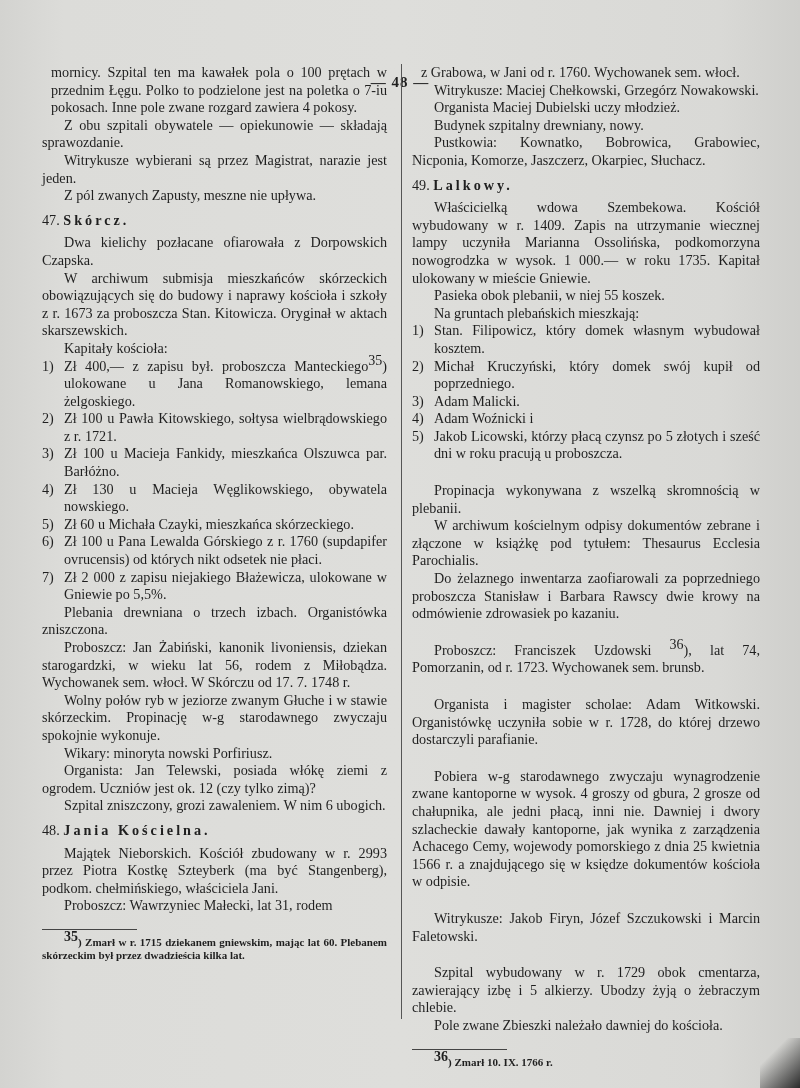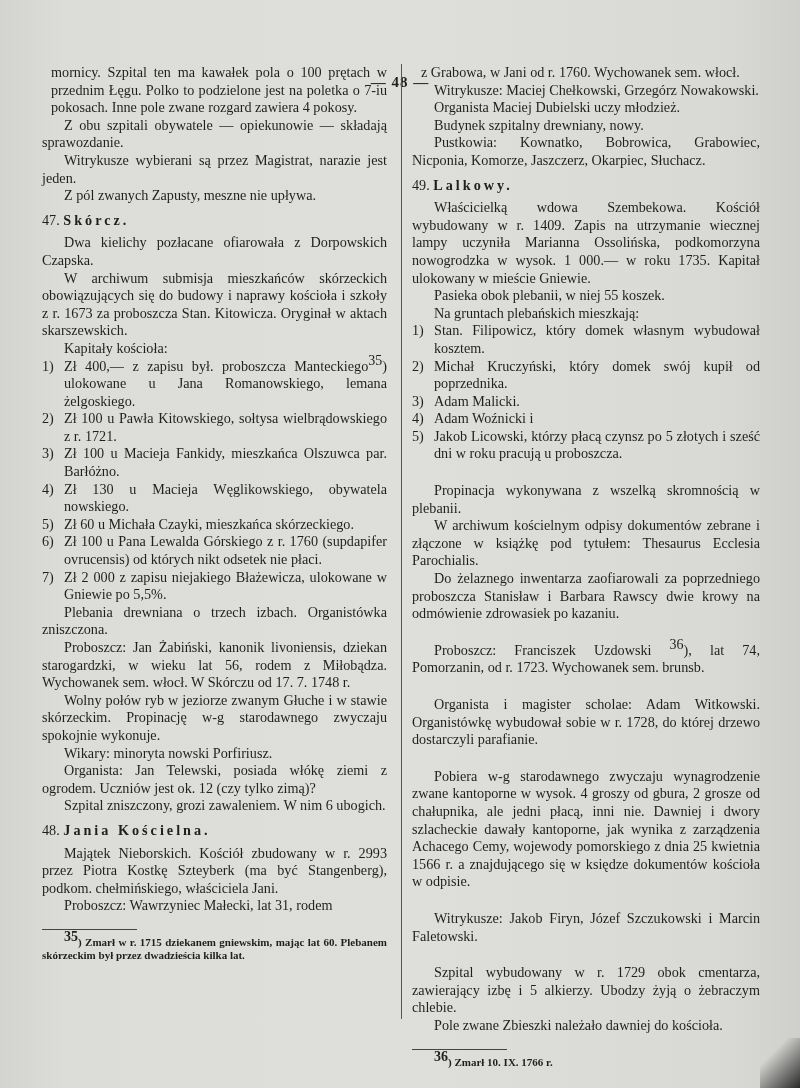--- a/index.html
+++ b/index.html
@@ -133,21 +133,21 @@
     <p>Pasieka obok plebanii, w niej 55 koszek.</p>
     <p>Na gruntach plebańskich mieszkają:</p>
 
     <div>
       <p class="list-item">
         <span class="marker">1)</span>
         <span>Stan. Filipowicz, który domek własnym wybudował kosztem.</span>
       </p>
       <p class="list-item">
         <span class="marker">2)</span>
-        <span>Michał Kruczyński, który domek swój kupił od poprzednika.</span>
+        <span>Michał Kruczyński, który domek swój kupił od poprzedniego.</span>
       </p>
       <p class="list-item">
         <span class="marker">3)</span>
         <span>Adam Malicki.</span>
       </p>
       <p class="list-item">
         <span class="marker">4)</span>
         <span>Adam Woźnicki i</span>
       </p>
       <p class="list-item">
@@ -157,21 +157,21 @@
     </div>
 
     <p class="gap">Propinacja wykonywana z wszelką skromnością w plebanii.</p>
     <p>W archiwum kościelnym odpisy dokumentów zebrane i złączone w książkę pod tytułem: Thesaurus Ecclesia Parochialis.</p>
     <p>Do żelaznego inwentarza zaofiarowali za poprzedniego proboszcza Stanisław i Barbara Rawscy dwie krowy na odmówienie zdrowasiek po kazaniu.</p>
 
     <p class="gap">
       <span>Proboszcz: Franciszek Uzdowski </span><sup>36</sup><span>), lat 74, Pomorzanin, od r. 1723. Wychowanek sem. brunsb.</span>
     </p>
 
-    <p class="gap">Organista i magister scholae: Adam Witkowski. Organistówkę wybudował sobie w r. 1728, do której drzewo dostarczyli parafianie.</p>
+    <p class="gap">Organista i magister scholae: Adam Witkowski. Organistówkę uczyniła sobie w r. 1728, do której drzewo dostarczyli parafianie.</p>
     <p class="gap">Pobiera w-g starodawnego zwyczaju wynagrodzenie zwane kantoporne w wysok. 4 groszy od gbura, 2 grosze od chałupnika, ale jedni płacą, inni nie. Dawniej i dwory szlacheckie dawały kantoporne, jak wynika z zarządzenia Achacego Cemy, wojewody pomorskiego z dnia 25 kwietnia 1566 r. a znajdującego się w księdze dokumentów kościoła w odpisie.</p>
     <p class="gap">Witrykusze: Jakob Firyn, Józef Szczukowski i Marcin Faletowski.</p>
     <p class="gap">Szpital wybudowany w r. 1729 obok cmentarza, zawierający izbę i 5 alkierzy. Ubodzy żyją o żebraczym chlebie.</p>
     <p>Pole zwane Zbieszki należało dawniej do kościoła.</p>
 
     <div class="fn-rule"></div>
     <p class="footnote">
       <sup>36</sup><span>) Zmarł 10. IX. 1766 r.</span>
     </p>
   </div>

